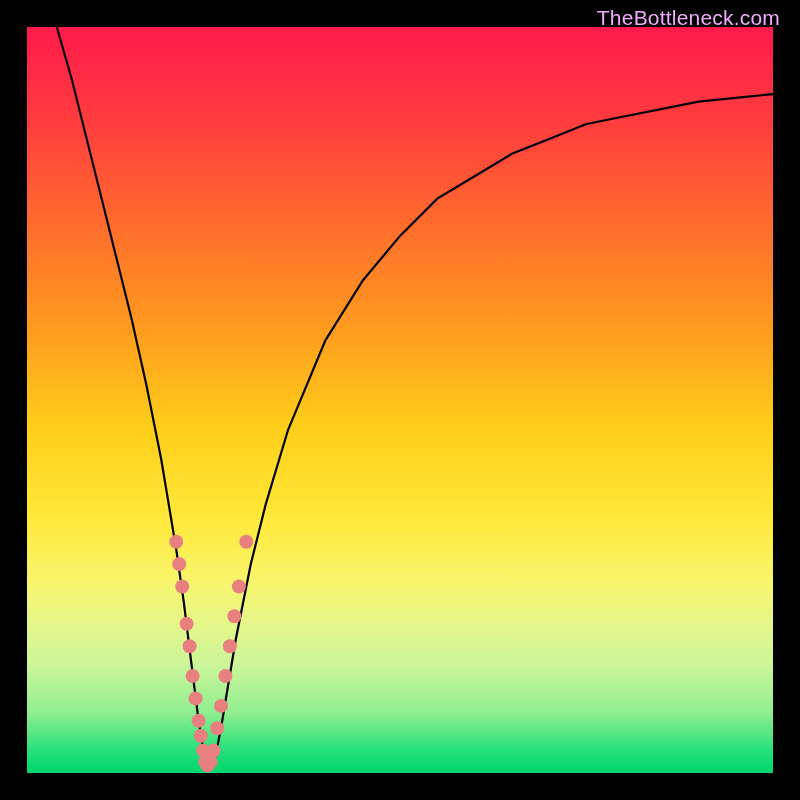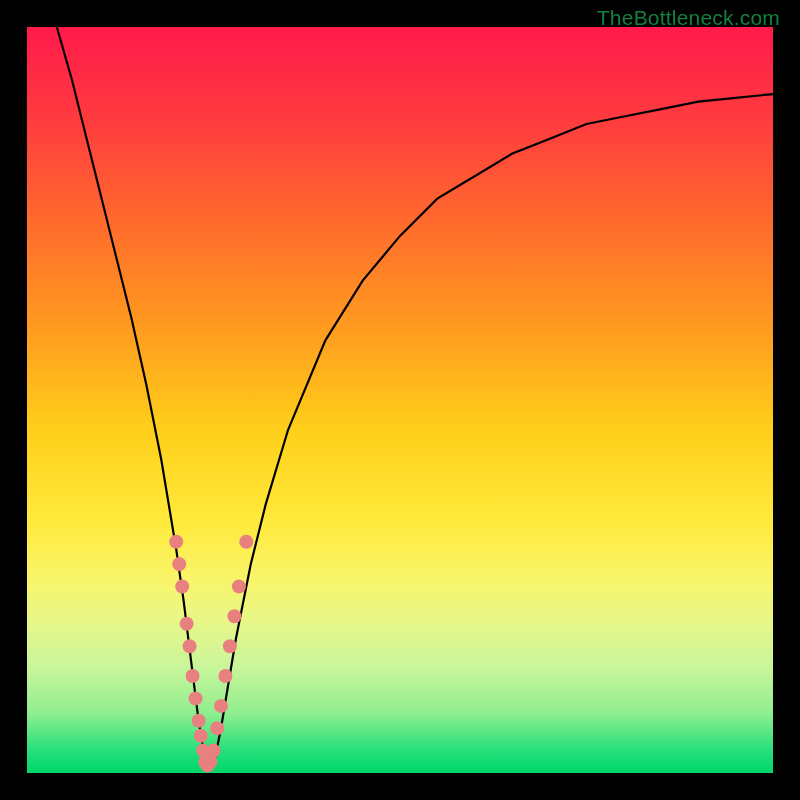--- a/index.html
+++ b/index.html
@@ -34,21 +34,21 @@
       #c8f59a 86%,
       #8fee8f 92%,
       #24e07a 97%,
       #00d66b 100%
     );
   }
   .watermark {
     position: absolute;
     top: 6px;
     right: 20px;
-    color: #15803d;
+    color: #f0abfc;
     font-size: 21px;
     font-weight: 400;
     letter-spacing: 0.2px;
     user-select: none;
   }
   svg.curve {
     position: absolute;
     left: 0;
     top: 0;
     width: 746px;

